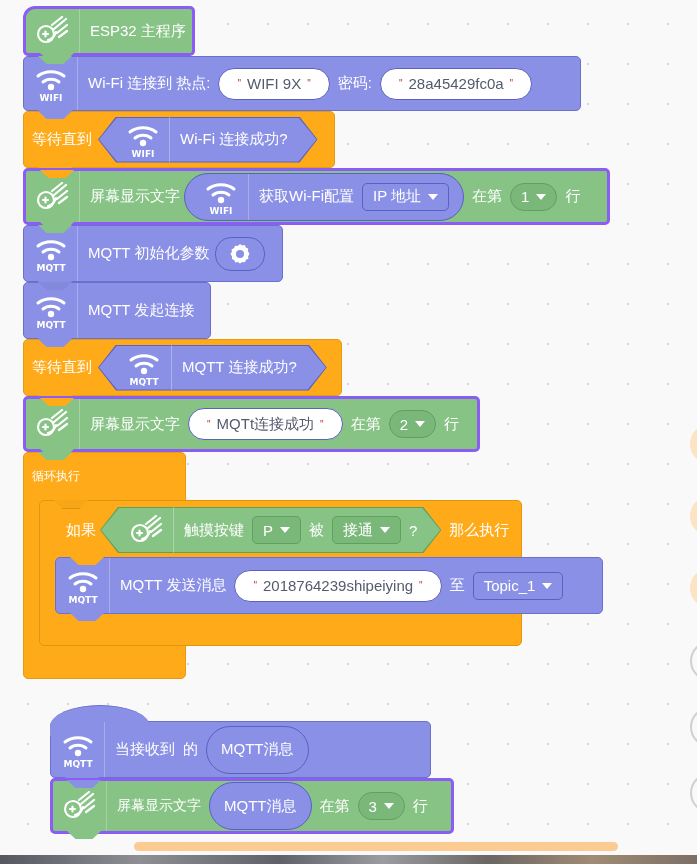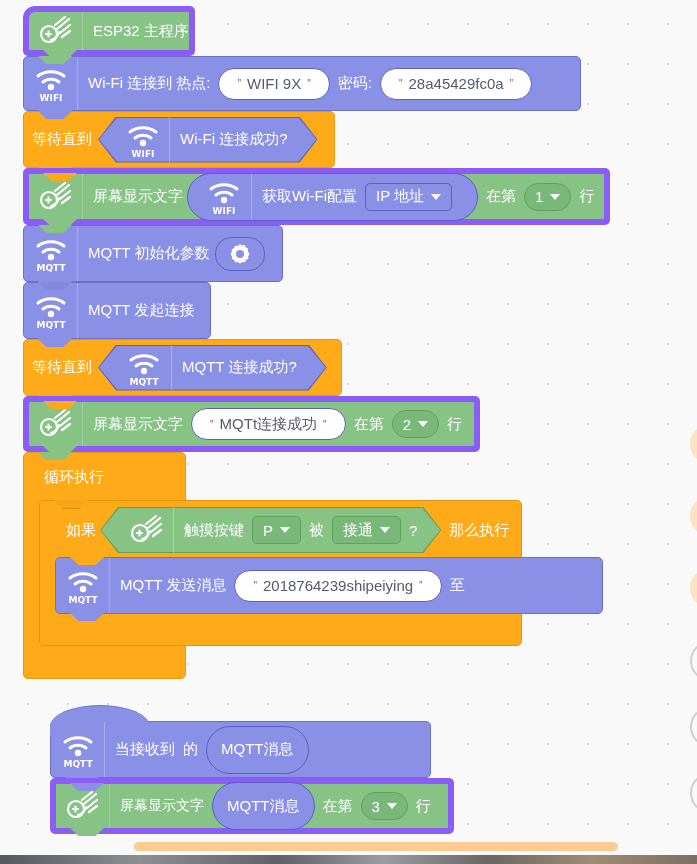--- a/index.html
+++ b/index.html
@@ -5,21 +5,21 @@
   html, body { margin:0; padding:0; }
   body {
     width:697px; height:864px; overflow:hidden; position:relative;
     background-color:#f9f9f9;
     background-image: radial-gradient(circle, #d8d8d8 1px, transparent 1.3px);
     background-size:40px 40px; background-position:8px 4px;
     font-family: "Liberation Sans", "DejaVu Sans", sans-serif;
     color:#fff;
   }
   .blk { position:absolute; box-sizing:border-box; border-radius:5px; }
-  .green { background:#86c385; border:6px solid #8b5cf6; }
+  .green { background:#86c385; border:3px solid #8b5cf6; }
   .purple { background:#8a90e6; border:1px solid #6a70cc; }
   .orange { background:#ffab19; border:1px solid #e89a10; }
   .notch { position:absolute; width:34px; height:8px; left:14px; top:-1px; clip-path: polygon(0 0,100% 0,75% 100%,25% 100%); }
   .tab { position:absolute; width:34px; height:8px; left:14px; bottom:-8px; clip-path: polygon(0 0,100% 0,75% 100%,25% 100%); }
   .row { position:absolute; left:0; top:0; height:100%; display:flex; align-items:center; white-space:nowrap; font-size:15px; }
   .icon-cell { width:54px; height:100%; display:flex; align-items:center; justify-content:center; border-right:1px solid rgba(255,255,255,0.25); box-sizing:border-box; flex:none; position:relative;}
   .lbl { margin-left:10px; margin-right:8px; }
   .str { background:#fff; color:#555a6e; border-radius:16px; height:30px; padding:0 12px; display:flex; align-items:center; border:1px solid #5b61c0; font-size:15px; margin-right:8px;}
   .str .q { color:#c0392b; font-size:10px; margin:0 6px; }
   .dd { height:28px; padding:0 10px; display:flex; align-items:center; border-radius:5px; font-size:15px; margin-right:8px; box-sizing:border-box;}
@@ -133,21 +133,21 @@
         <svg width="34" height="38" viewBox="0 0 34 38">
             <g fill="none" stroke="#fff" stroke-width="3" stroke-linecap="round">
               <path d="M4 11a18 14 0 0 1 26 0"></path>
               <path d="M9 17a11 9 0 0 1 16 0"></path>
             </g>
             <circle cx="17" cy="22" r="3.2" fill="#fff"></circle>
             <text x="17" y="36" text-anchor="middle" font-size="9" fill="#fff" font-family="DejaVu Sans, sans-serif" font-weight="bold">WIFI</text>
           </svg>
       </div>
       <span class="lbl">获取Wi-Fi配置</span>
-      <div class="dd p" style="margin-right:11px;">
+      <div class="dd p" style="margin-right:0;">
           <span>IP 地址</span>
           <span class="caret"></span>
         </div>
     </div>
     <span style="margin-right:8px">在第</span>
     <div class="dd g round">
         <span>1</span>
         <span class="caret"></span>
       </div>
     <span>行</span>
@@ -246,21 +246,21 @@
     <div class="dd g round">
         <span>2</span>
         <span class="caret"></span>
       </div>
     <span>行</span>
   </div>
 </div>
 
 <div class="blk orange" style="left:23px;top:452px;width:163px;height:227px;">
   <div class="notch" style="background:#86c385;"></div>
-  <span style="position:absolute;left:8px;top:15px;font-size:15px;margin-left:12px;">循环执行</span>
+  <span style="position:absolute;left:8px;top:15px;font-size:12px;">循环执行</span>
 </div>
 
 <div class="blk orange" style="left:39px;top:500px;width:483px;height:146px;border-color:#e0960e;">
   <div class="notch" style="background:#ffab19;border-bottom:1px solid #e0960e;filter:brightness(0.97);"></div>
   <div class="row" style="height:58px;padding-left:8px;">
     <span style="margin-right:4px;margin-left:18px;">如果</span>
     <div class="hexwrap">
       <div class="hex g" style="padding:0 24px 0 20px;">
           <div class="inner"></div>
         <div class="hexcontent">
@@ -306,20 +306,24 @@
           <text x="19" y="36" text-anchor="middle" font-size="9" fill="#fff" font-family="DejaVu Sans, sans-serif" font-weight="bold">MQTT</text>
         </svg>
     </div>
     <span class="lbl">MQTT 发送消息</span>
     <div class="str">
         <span class="q">"</span>
         <span>2018764239shipeiying</span>
         <span class="q">"</span>
       </div>
     <span style="margin-right:8px">至</span>
+    <div class="dd p">
+        <span>Topic_1</span>
+        <span class="caret"></span>
+      </div>
   </div>
 </div>
 
 <div class="blk purple" style="left:50px;top:721px;width:381px;height:57px;border-radius:5px;">
   <div style="position:absolute;left:-1px;top:-17px;width:100px;height:30px;background:#8a90e6;border-radius:50% 50% 0 0 / 70% 70% 0 0;border-top:1px solid #6a70cc;"></div>
   <div class="tab" style="background:#8a90e6;"></div>
   <div class="row">
     <div class="icon-cell">
       <svg width="38" height="38" viewBox="0 0 38 38">
           <g fill="none" stroke="#fff" stroke-width="3" stroke-linecap="round">

